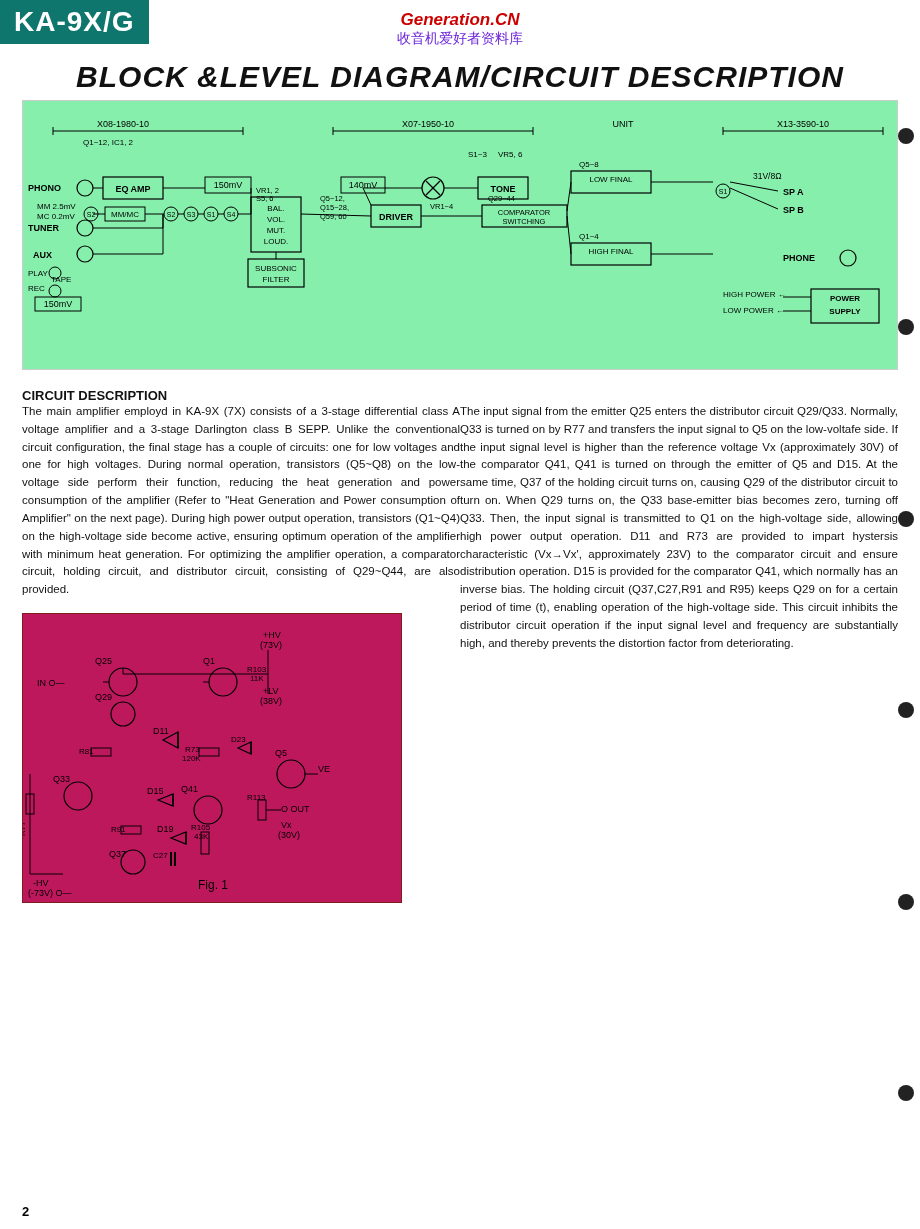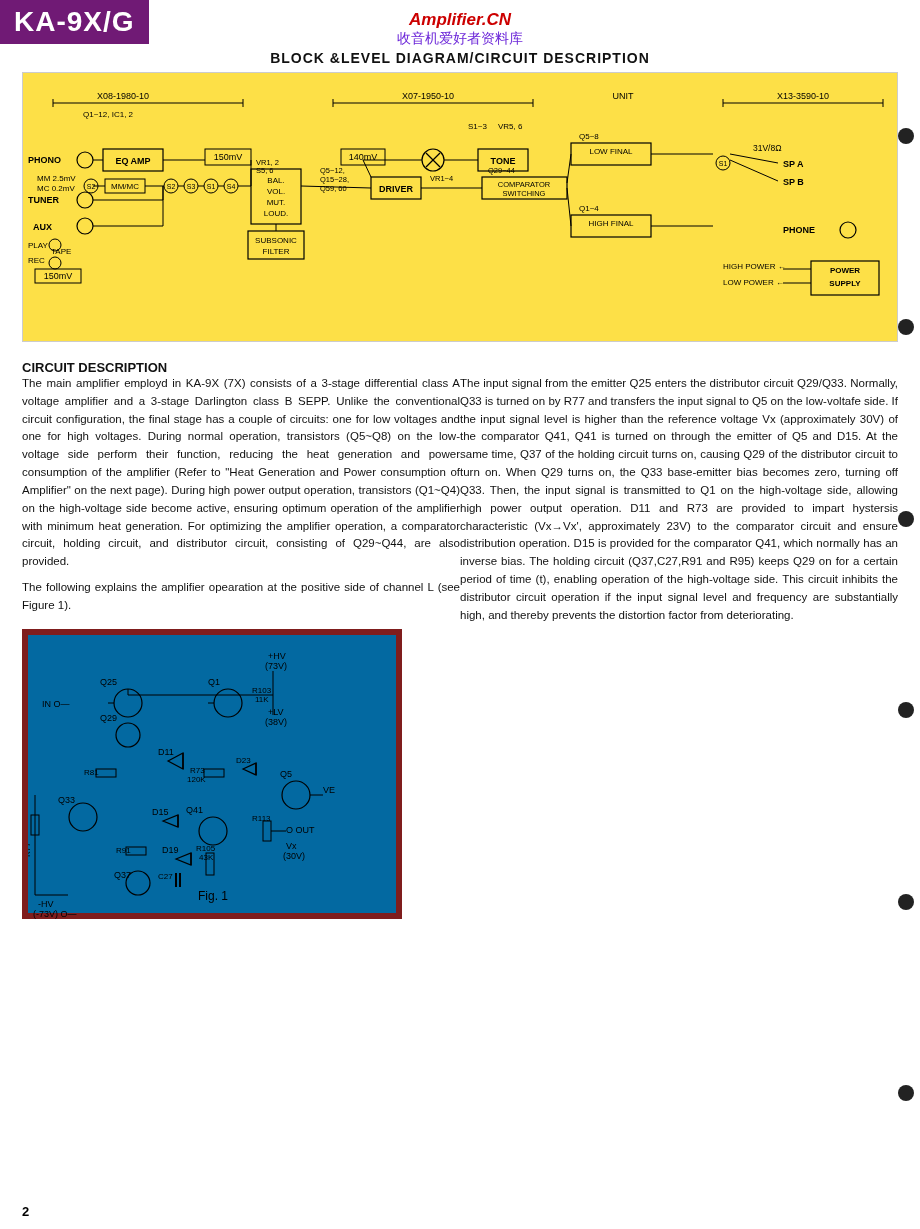--- a/index.html
+++ b/index.html
@@ -17,61 +17,62 @@
       display: flex;
       flex-direction: column;
       align-items: center;
       padding: 10px 0 6px 0;
       position: relative;
     }
     .logo-box {
       position: absolute;
       left: 0;
       top: 0;
-      background: #701a75;
+      background: #0f766e;
       color: #fff;
       font-weight: bold;
       font-size: 28px;
       padding: 6px 14px;
       letter-spacing: 1px;
     }
     .site-name {
       color: #cc0000;
       font-style: italic;
       font-size: 17px;
       font-weight: bold;
     }
     .site-subtitle {
       color: #6d28d9;
       font-size: 14px;
     }
     .page-title {
-      font-size: 14px;
+      font-size: 30px;
       font-weight: bold;
       letter-spacing: 1px;
-      margin-top: 2px;
+      margin-top: 12px;
       color: #111;
+      font-style: italic;
     }
 
     
     .content {
       padding: 0 22px 0 22px;
     }
 
     .section-title {
       font-size: 13px;
       font-weight: bold;
       margin: 14px 0 6px 0;
       color: #111;
     }
 
     
     .block-diagram {
       border: 1px solid #ccc;
-      background: #fde047;
+      background: #86efac;
       width: 100%;
       height: 270px;
       position: relative;
       overflow: hidden;
       margin-bottom: 18px;
     }
 
     
     .circuit-section {
       display: flex;
@@ -88,22 +89,22 @@
     .circuit-text {
       font-size: 11.5px;
       line-height: 1.55;
       color: #111;
       text-align: justify;
     }
 
     
     .figure-area {
       margin-top: 14px;
-      border: 6px solid #7f1d1d;
-      background: #0369a1;
+      border: 1px solid #7f1d1d;
+      background: #be185d;
       width: 380px;
       height: 290px;
       position: relative;
       display: flex;
       align-items: flex-end;
       justify-content: center;
     }
     .figure-label {
       font-size: 12px;
       text-align: center;
@@ -139,21 +140,21 @@
       height: 16px;
       background: #222;
       border-radius: 50%;
     }
   </style>
 </head>
 <body>
 
 <div class="header">
   <div class="logo-box">KA-9X/G</div>
-  <div class="site-name">Amplifier.CN</div>
+  <div class="site-name">Generation.CN</div>
   <div class="site-subtitle">收音机爱好者资料库</div>
   <div class="page-title">BLOCK &amp;LEVEL DIAGRAM/CIRCUIT DESCRIPTION</div>
 </div>
 
 <div class="nav-dots">
   <div class="nav-dot"></div>
   <div class="nav-dot"></div>
   <div class="nav-dot"></div>
   <div class="nav-dot"></div>
   <div class="nav-dot"></div>
@@ -331,21 +332,20 @@
 
       <line x1="340" y1="87" x2="399" y2="87" stroke="#000" stroke-width="1"></line>
       <line x1="421" y1="87" x2="455" y2="87" stroke="#000" stroke-width="1"></line>
     </svg>
   </div>
 
   <div class="circuit-desc-title">CIRCUIT DESCRIPTION</div>
   <div class="circuit-section">
     <div class="circuit-left">
       <p class="circuit-text">The main amplifier employd in KA-9X (7X) consists of a 3-stage differential class A voltage amplifier and a 3-stage Darlington class B SEPP. Unlike the conventional circuit configuration, the final stage has a couple of circuits: one for low voltages and one for high voltages. During normal operation, transistors (Q5~Q8) on the low-voltage side perform their function, reducing the heat generation and power consumption of the amplifier (Refer to "Heat Generation and Power consumption of Amplifier" on the next page). During high power output operation, transistors (Q1~Q4) on the high-voltage side become active, ensuring optimum operation of the amplifier with minimum heat generation. For optimizing the amplifier operation, a comparator circuit, holding circuit, and distributor circuit, consisting of Q29~Q44, are also provided.</p>
-      <p class="circuit-text" style="margin-top:8px;">The following explains the amplifier opearation at the positive side of channel L (see Figure 1).</p>
 
       <div class="figure-area">
         <svg width="378" height="286" viewBox="0 0 378 286" xmlns="http://www.w3.org/2000/svg" style="position:absolute;top:0;left:0;">
 
           <text x="240" y="24" font-size="9" fill="#000">+HV</text>
           <text x="237" y="34" font-size="9" fill="#000">(73V)</text>
           <line x1="245" y1="36" x2="245" y2="60" stroke="#000" stroke-width="1"></line>
 
           <text x="72" y="50" font-size="9">Q25</text>
           <circle cx="100" cy="68" r="14" fill="none" stroke="#000" stroke-width="1.2"></circle>

